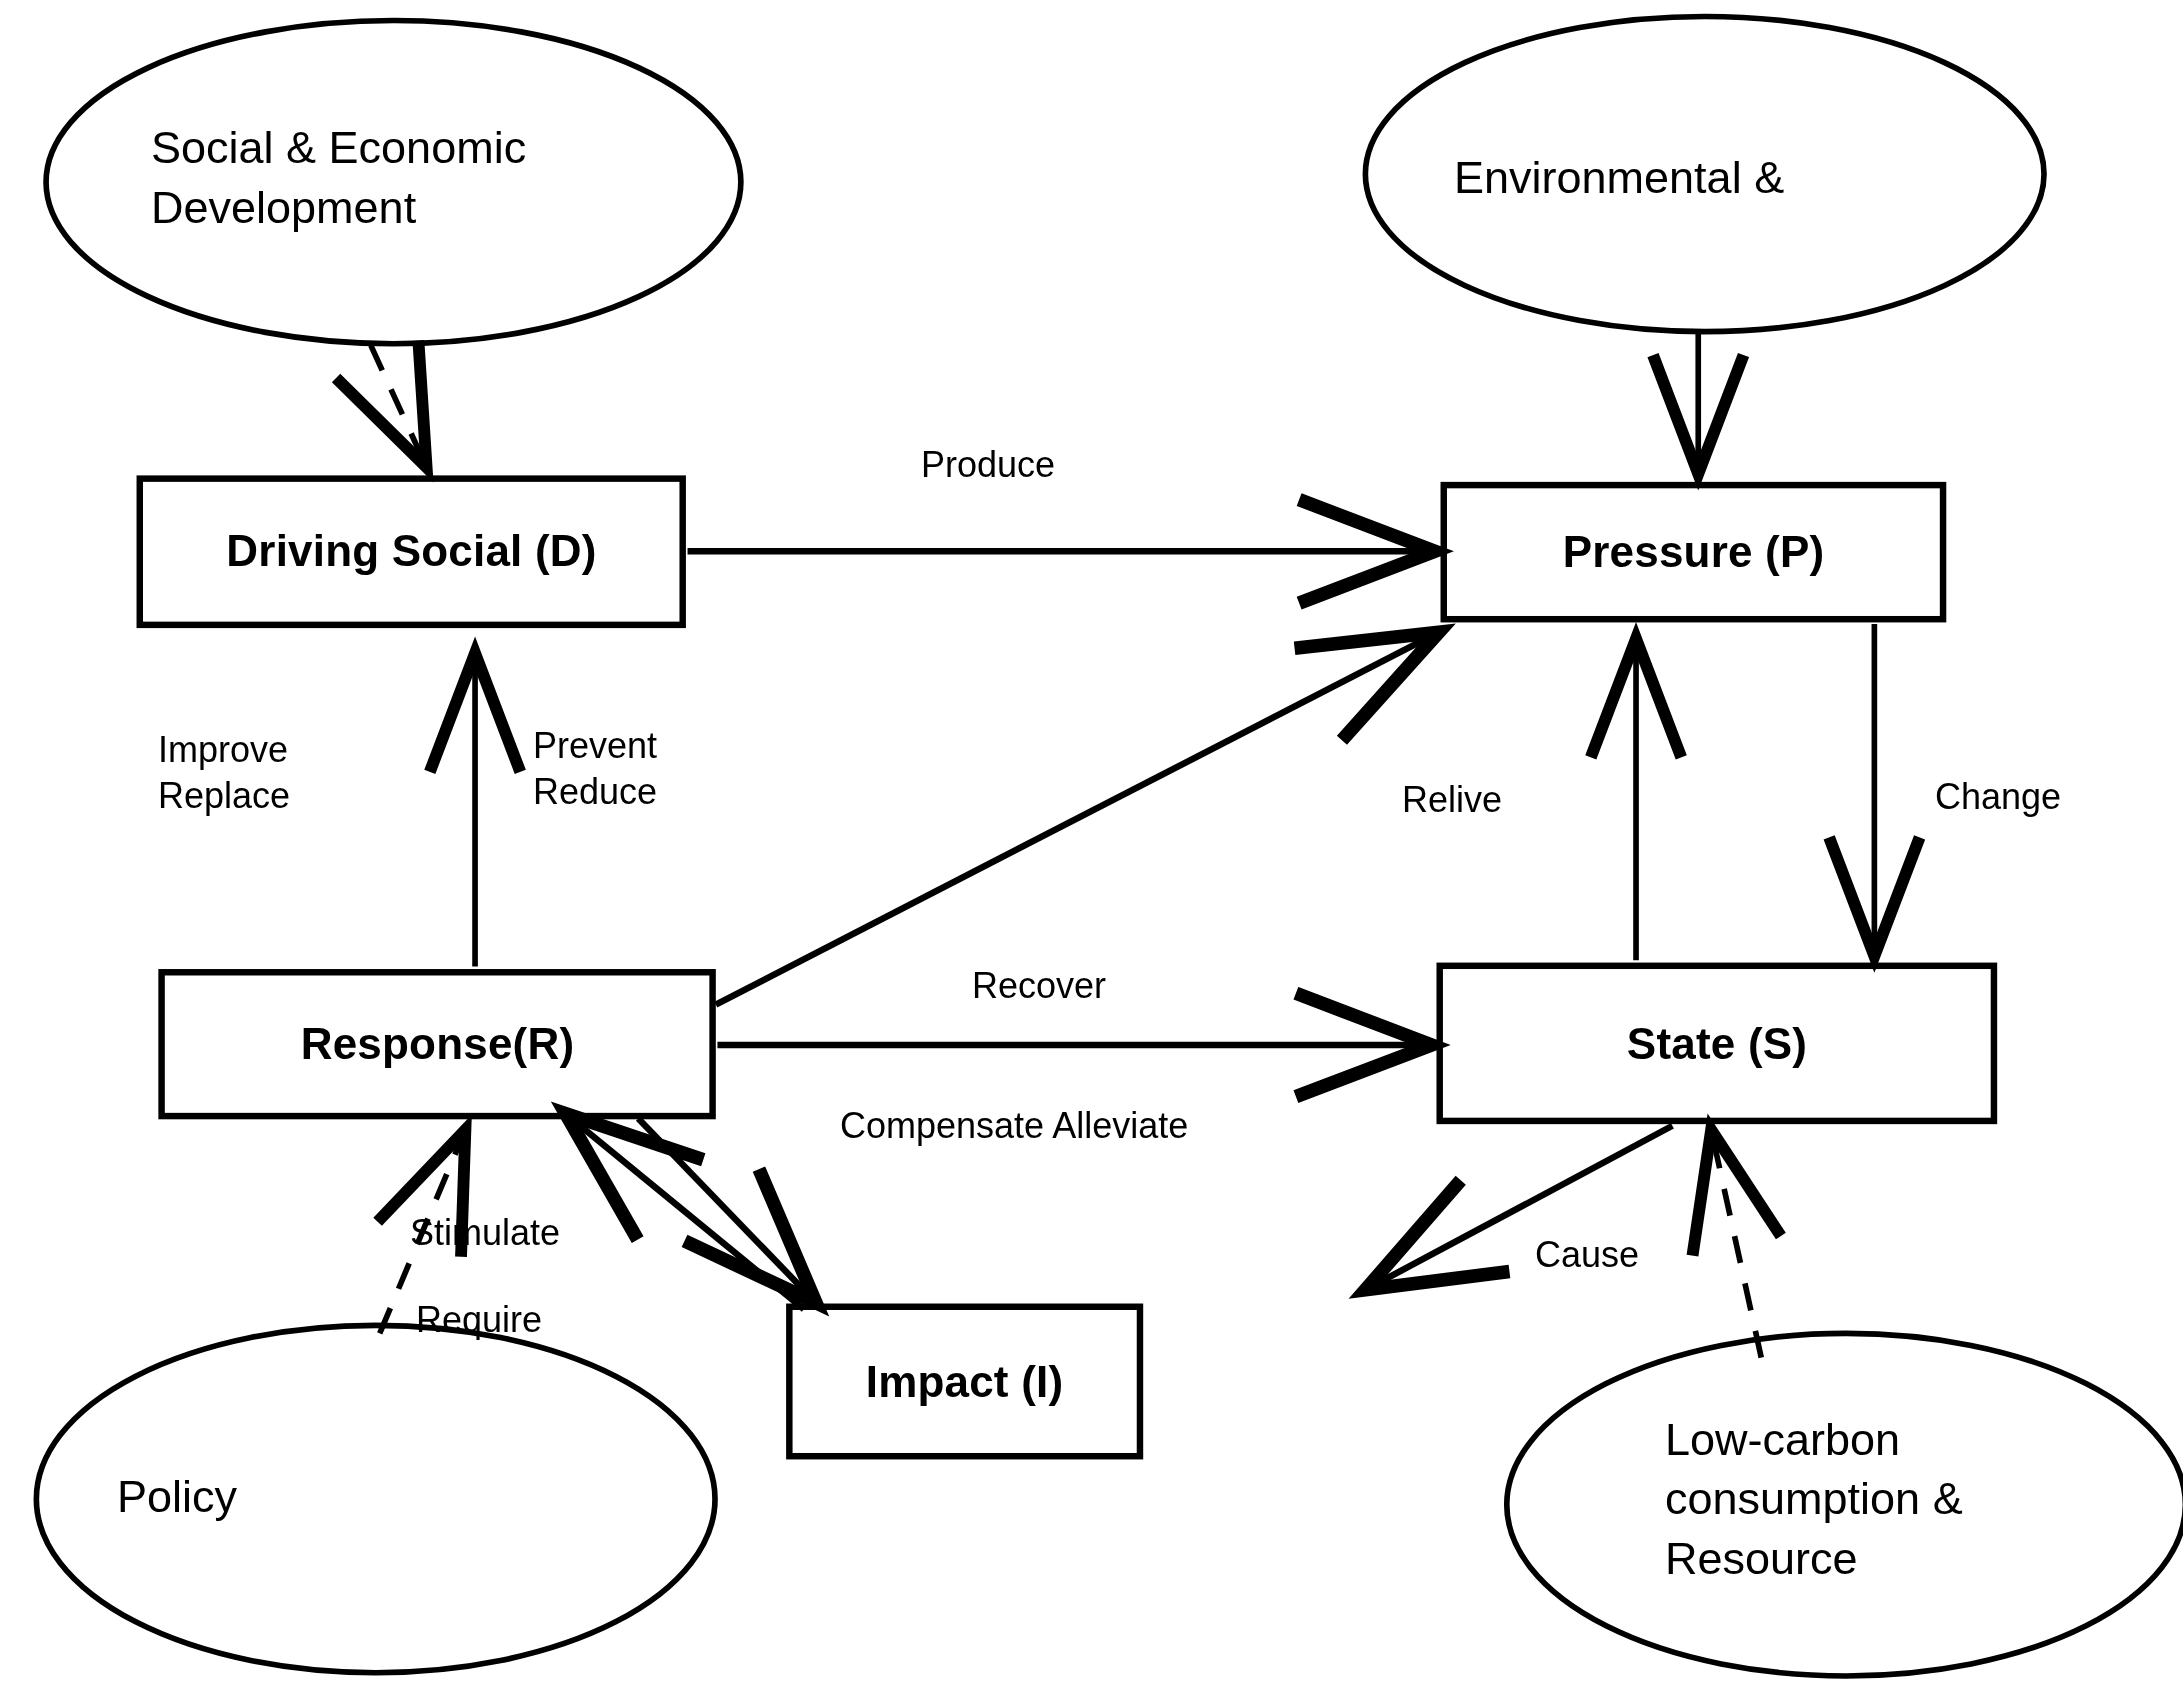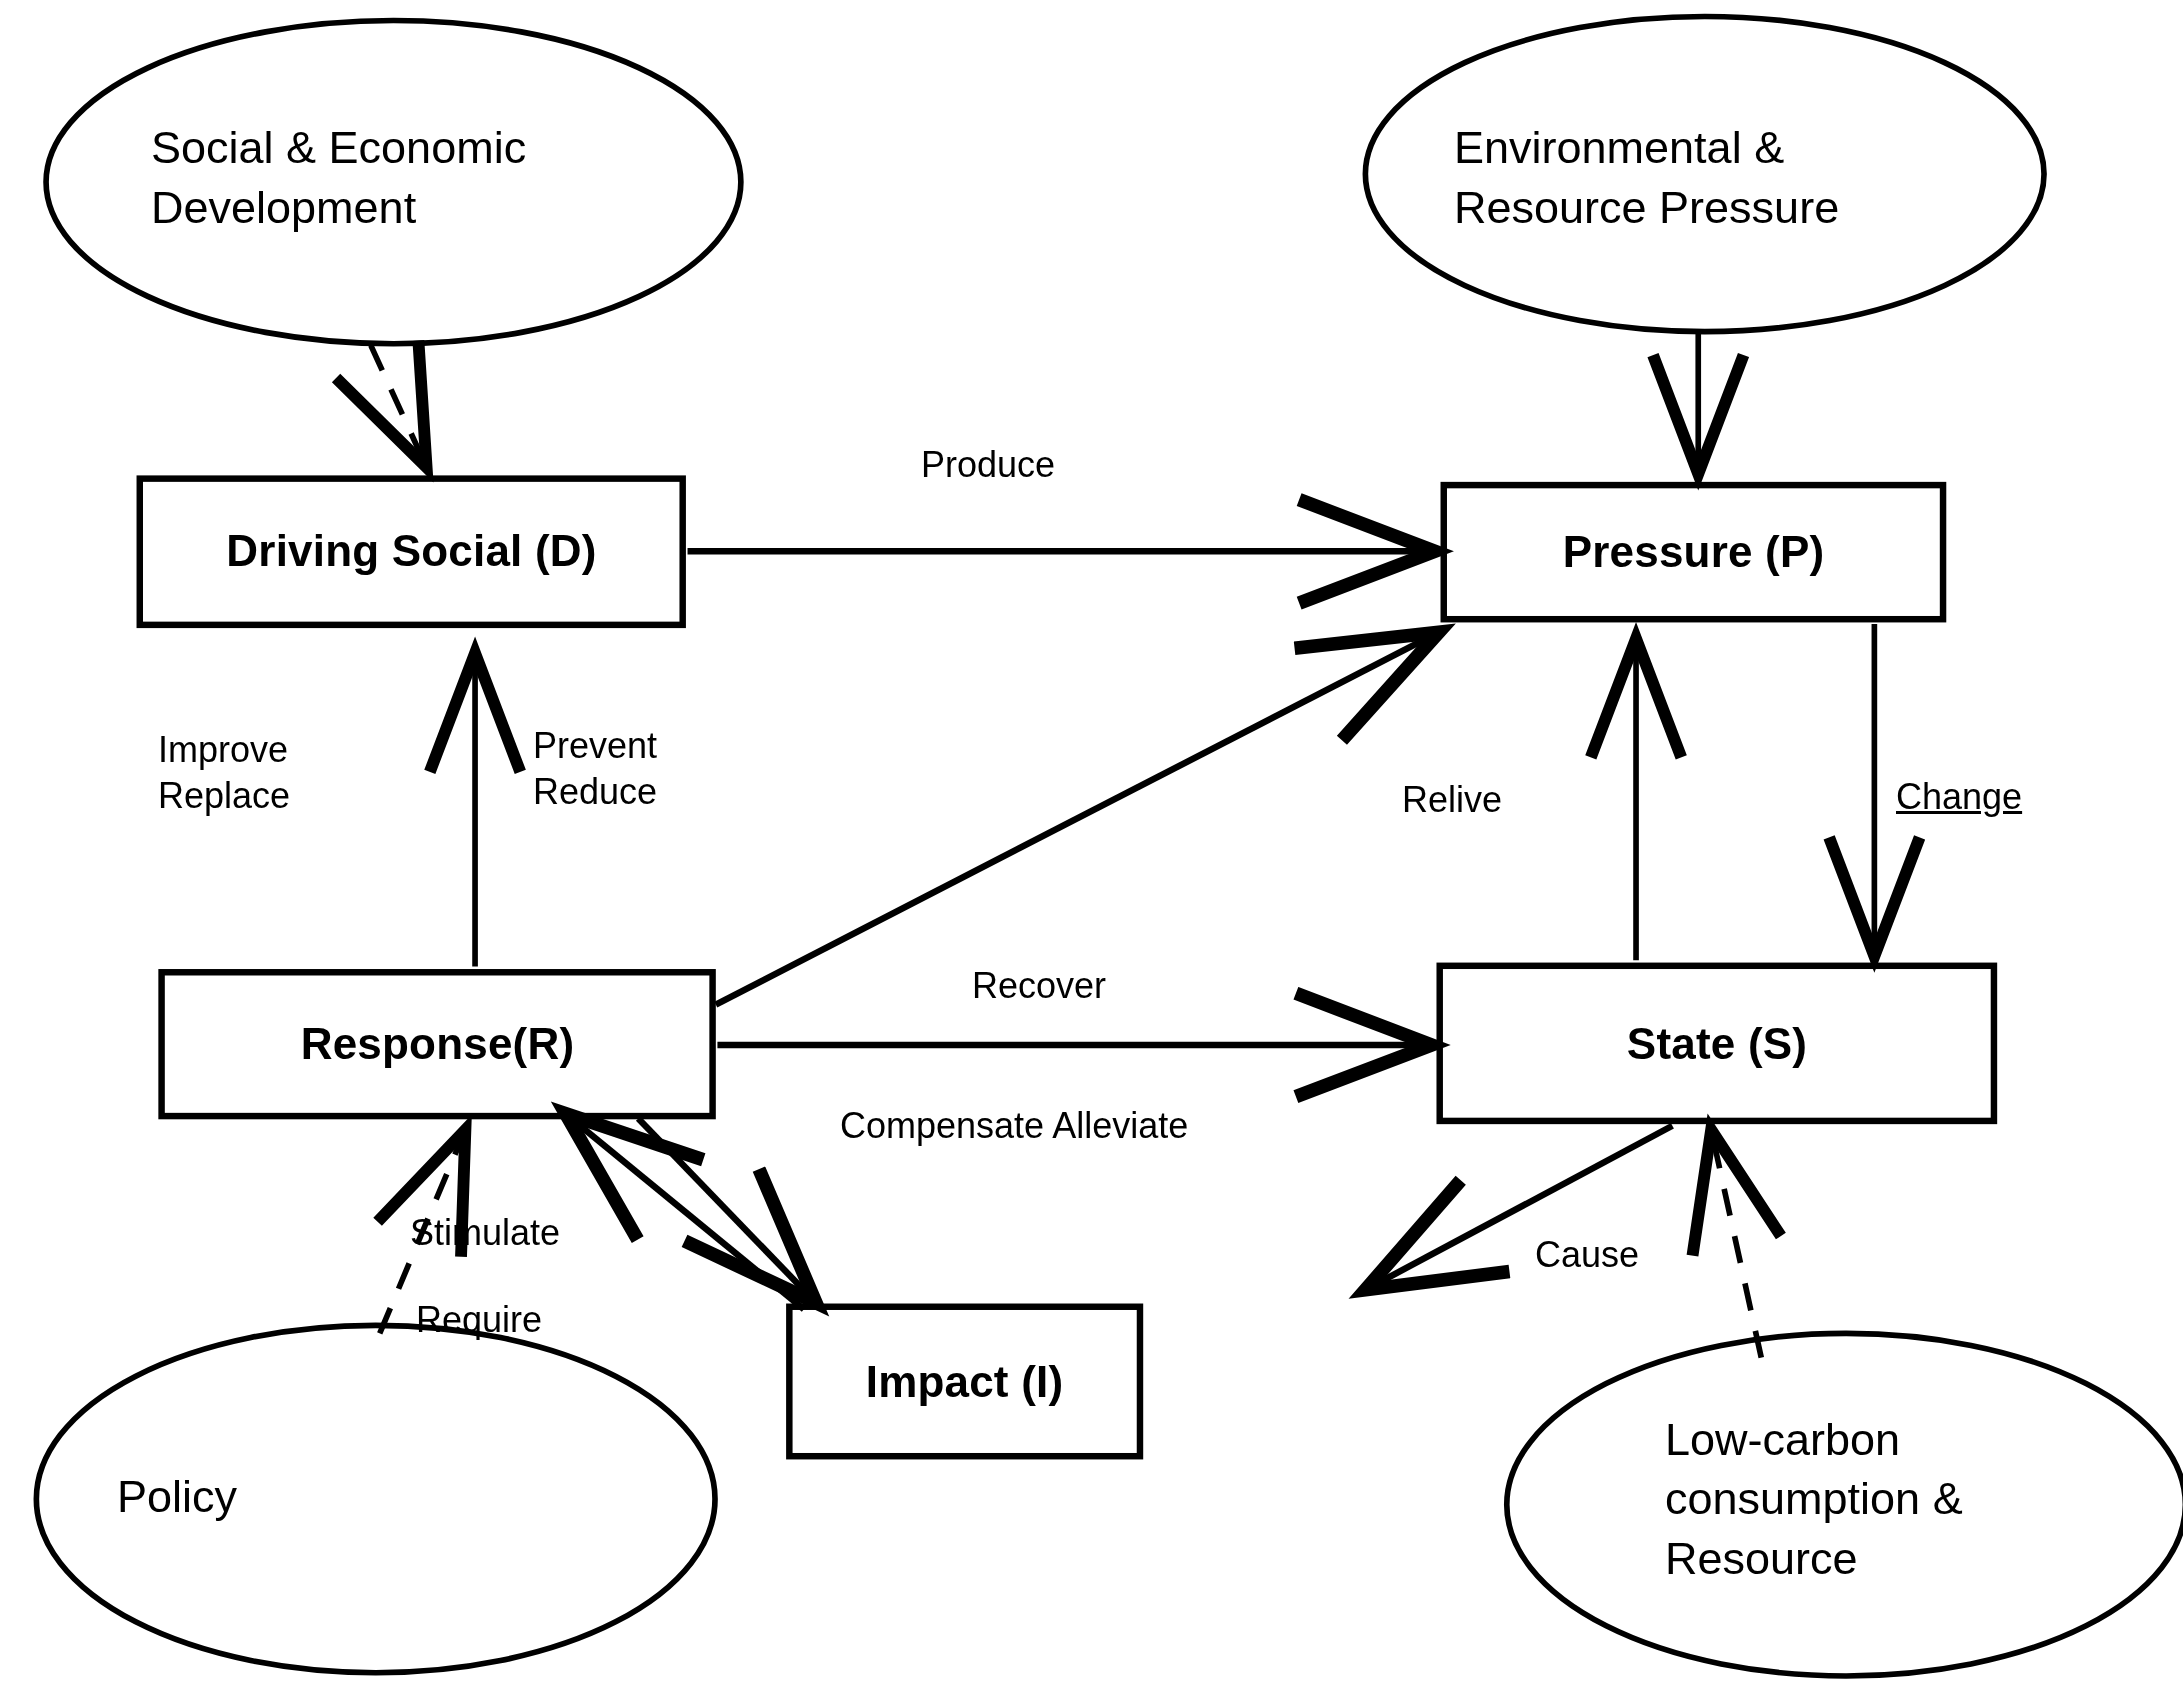--- a/index.html
+++ b/index.html
@@ -126,21 +126,20 @@
     <span>Impact (I)</span>
   </div>
 
   <div class="node-label ellipse-label" style="left:151px; top:105px; width:501px; height:145px; align-items:flex-start; text-align:right;">
     <span>Social &amp;  Economic</span>
     <span>Development</span>
   </div>
 
   <div class="node-label ellipse-label" style="left:1454px; top:105px; width:517px; height:145px; align-items:flex-start; text-align:left;">
     <span>Environmental   &amp;</span>
-    <span>Resource Pressure</span>
   </div>
 
   <div class="node-label ellipse-label" style="left:117px; top:1422px; width:517px; height:149px; align-items:flex-start; text-align:left;">
     <span>Policy</span>
   </div>
 
   <div class="node-label ellipse-label" style="left:1665px; top:1382px; width:501px; height:234px; align-items:flex-start; text-align:left;">
     <span>Low-carbon</span>
     <span>consumption &amp;</span>
     <span>Resource</span>
@@ -149,21 +148,21 @@
   <div class="edge-label" style="left:921px; top:442px;">Produce</div>
 
   <div class="edge-label" style="left:158px; top:727px;">Improve
 Replace</div>
 
   <div class="edge-label" style="left:533px; top:723px;">Prevent
 Reduce</div>
 
   <div class="edge-label" style="left:1402px; top:777px;">Relive</div>
 
-  <div class="edge-label" style="left:1896px; top:774px;text-decoration:underline;">Change</div>
+  <div class="edge-label" style="left:1935px; top:774px;">Change</div>
 
   <div class="edge-label" style="left:972px; top:963px;">Recover</div>
 
   <div class="edge-label" style="left:840px; top:1103px;">Compensate Alleviate</div>
 
   <div class="edge-label" style="left:410px; top:1210px;">Stimulate</div>
 
   <div class="edge-label" style="left:416px; top:1297px;">Require</div>
 
   <div class="edge-label" style="left:1535px; top:1232px;">Cause</div>

